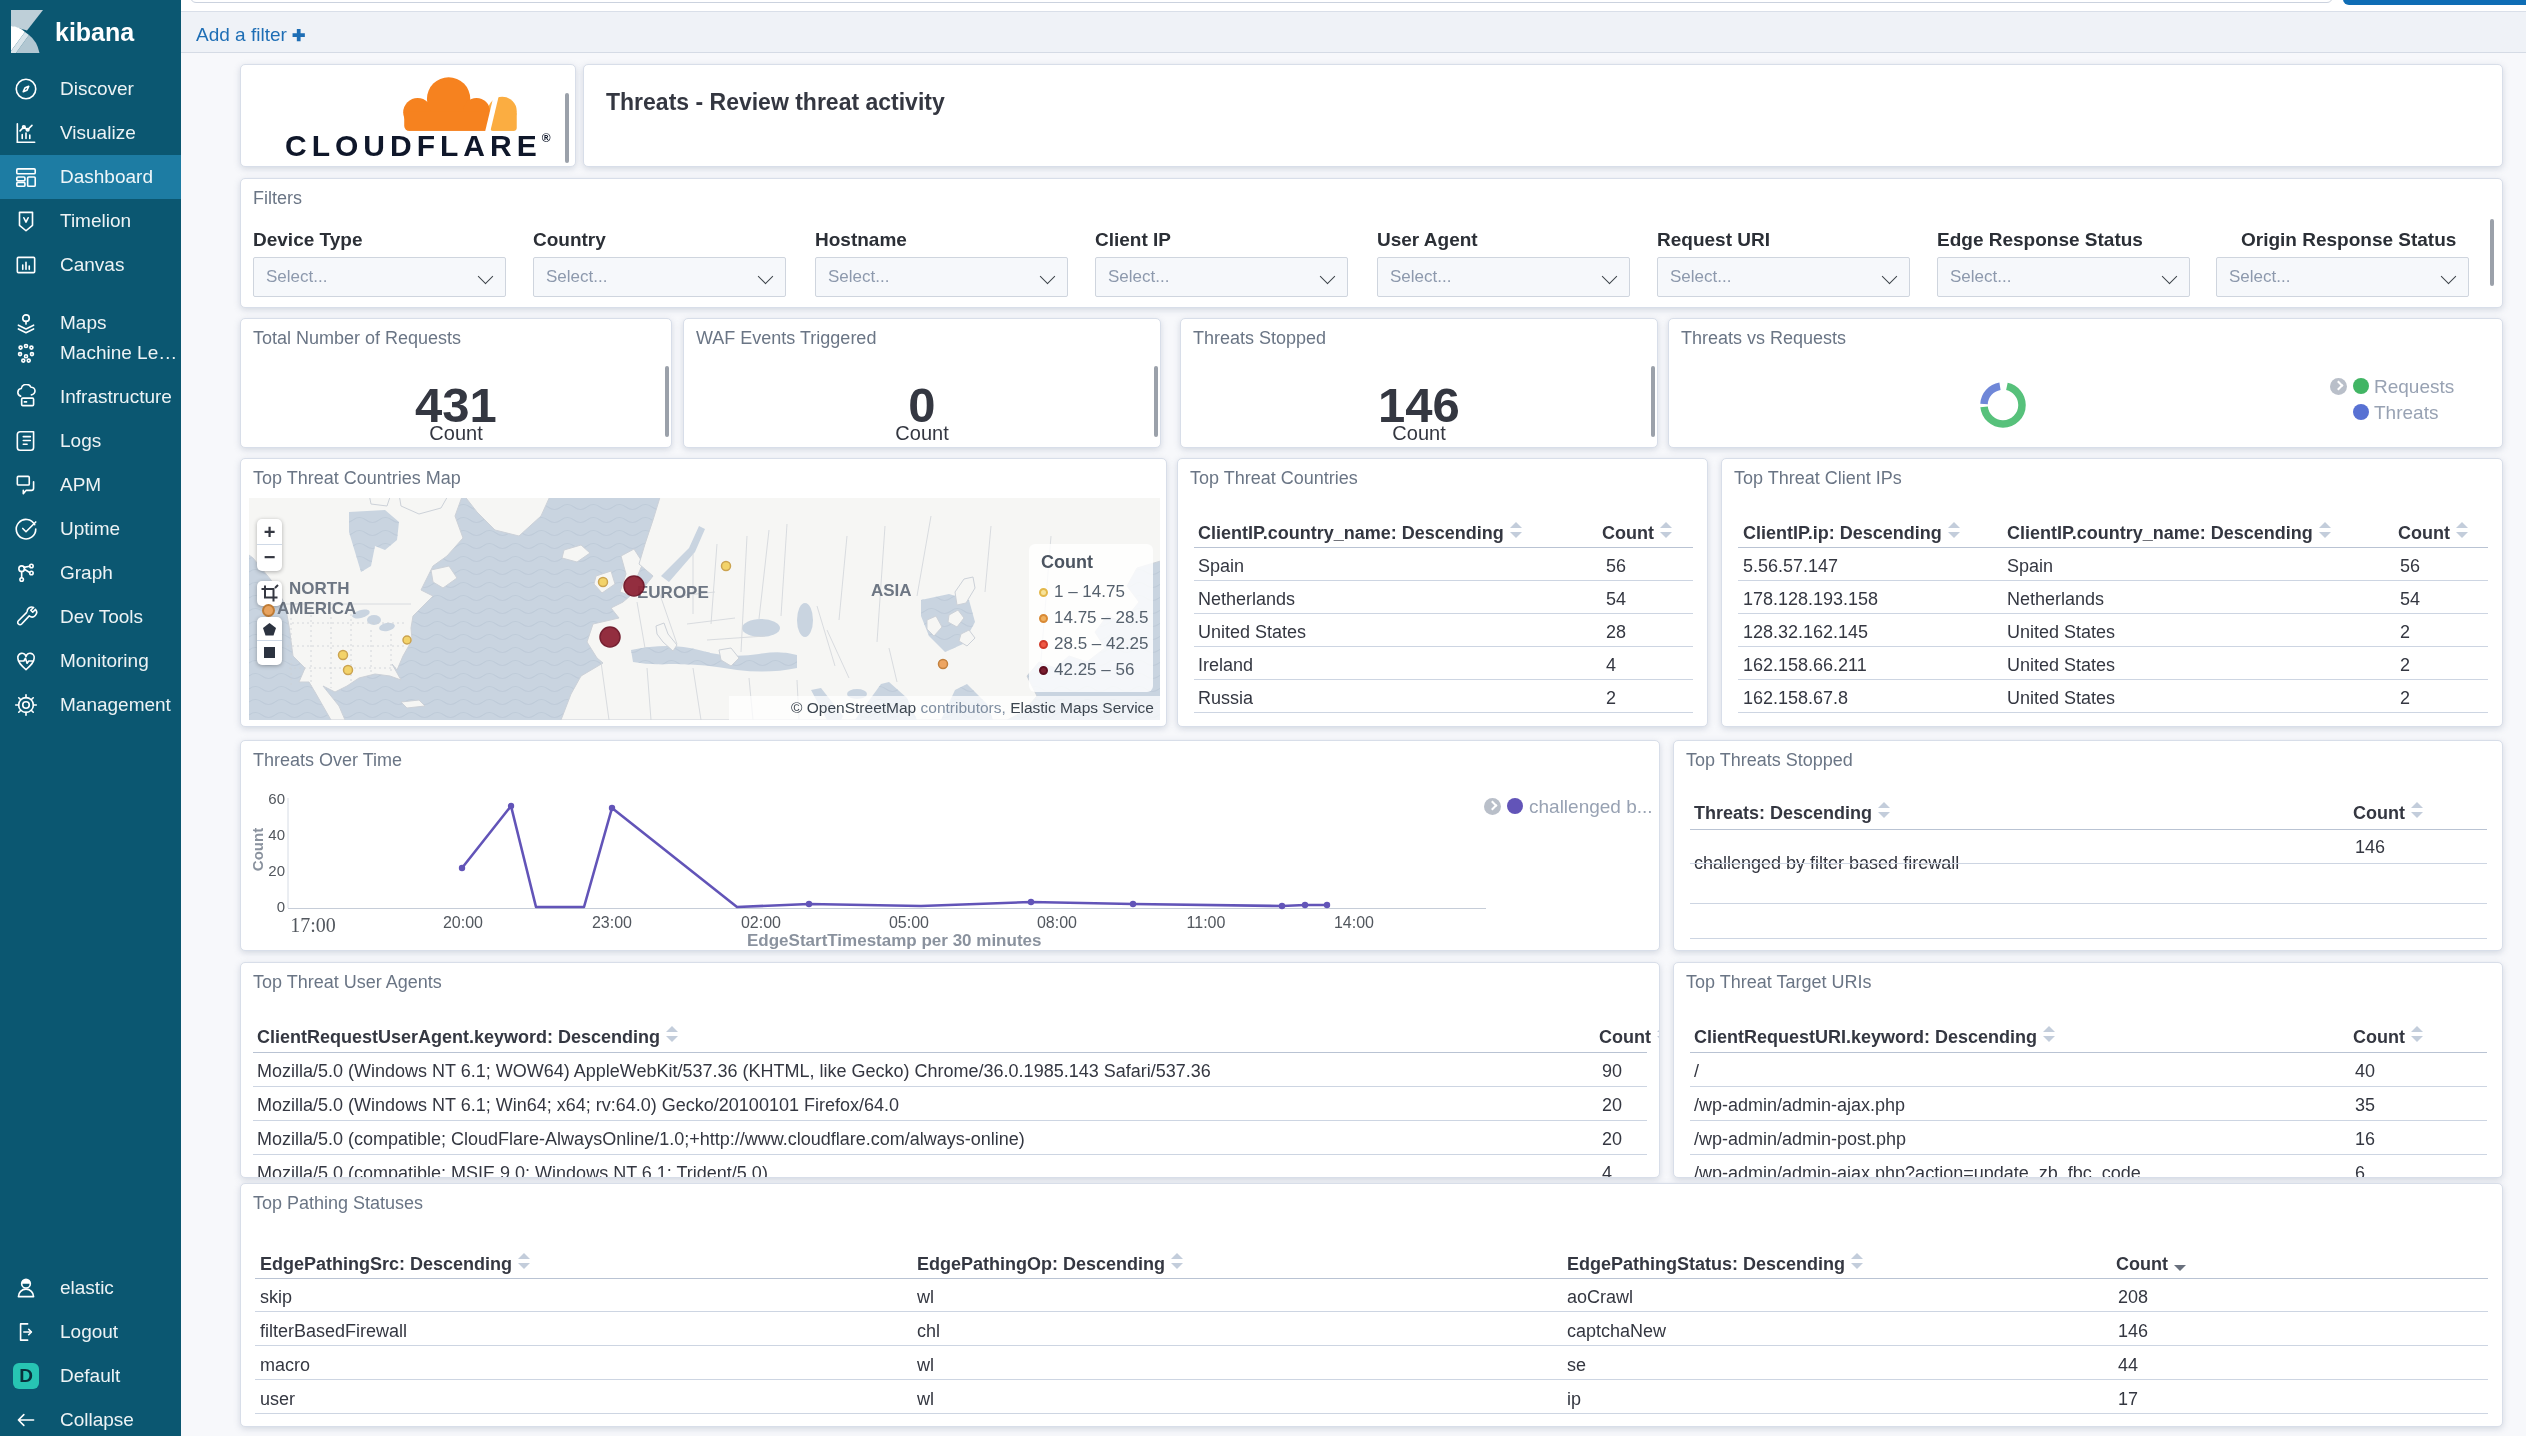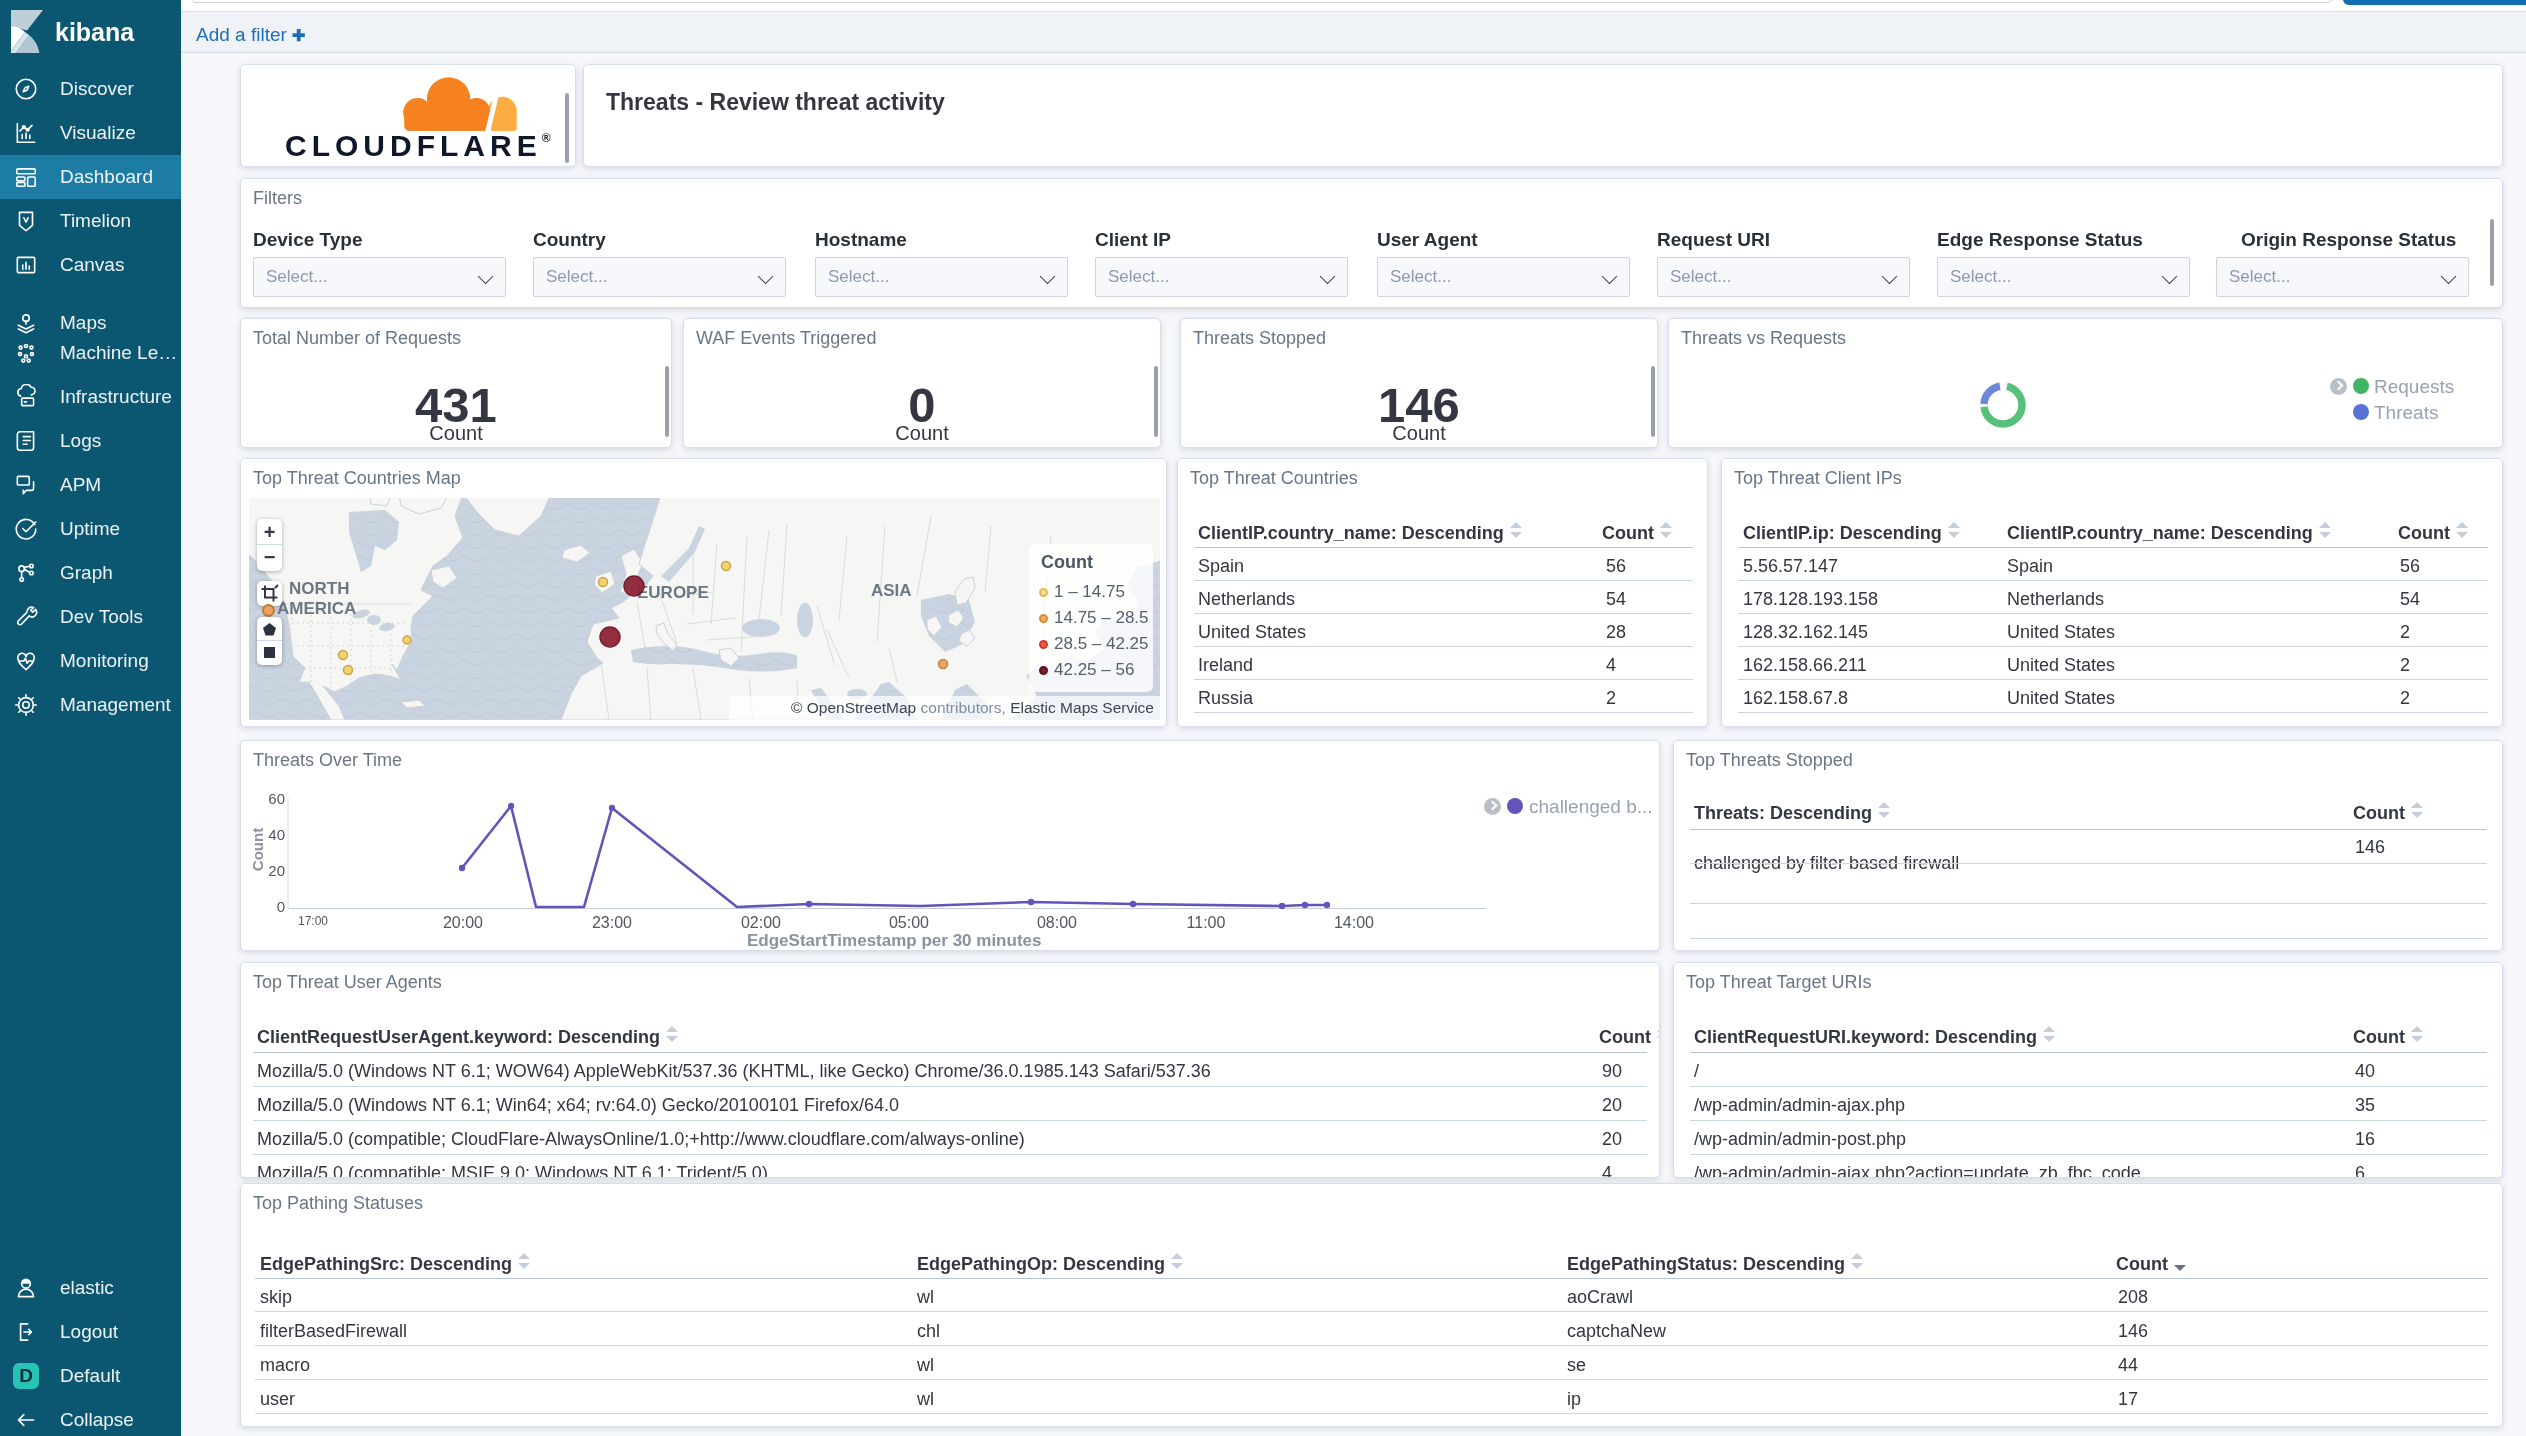--- a/index.html
+++ b/index.html
@@ -501,21 +501,21 @@
   <div class="hline" style="left:16px;top:253px;width:750px;"></div>
 </div>
 
 <div class="panel" style="left:240px;top:740px;width:1420px;height:211px;">
   <div class="ptitle">Threats Over Time</div>
   <div style="position:absolute;left:-8px;top:100px;width:48px;text-align:center;transform:rotate(-90deg);font-size:15px;font-weight:bold;color:#8a929e;">Count</div>
   <div style="position:absolute;left:24px;top:49px;width:20px;text-align:right;font-size:15px;color:#52575e;">60</div>
     <div style="position:absolute;left:24px;top:85px;width:20px;text-align:right;font-size:15px;color:#52575e;">40</div>
     <div style="position:absolute;left:24px;top:121px;width:20px;text-align:right;font-size:15px;color:#52575e;">20</div>
     <div style="position:absolute;left:24px;top:157px;width:20px;text-align:right;font-size:15px;color:#52575e;">0</div>
-    <div style="position:absolute;left:42px;top:173px;width:60px;text-align:center;font-size:12px;color:#52575e;">17:00</div>
+    <div style="position:absolute;left:42px;top:173px;width:60px;text-align:center;font-size:20px;color:#52575e;font-family:Liberation Serif, serif;">17:00</div>
     <div style="position:absolute;left:192px;top:173px;width:60px;text-align:center;font-size:16px;color:#52575e;">20:00</div>
     <div style="position:absolute;left:341px;top:173px;width:60px;text-align:center;font-size:16px;color:#52575e;">23:00</div>
     <div style="position:absolute;left:490px;top:173px;width:60px;text-align:center;font-size:16px;color:#52575e;">02:00</div>
     <div style="position:absolute;left:638px;top:173px;width:60px;text-align:center;font-size:16px;color:#52575e;">05:00</div>
     <div style="position:absolute;left:786px;top:173px;width:60px;text-align:center;font-size:16px;color:#52575e;">08:00</div>
     <div style="position:absolute;left:935px;top:173px;width:60px;text-align:center;font-size:16px;color:#52575e;">11:00</div>
     <div style="position:absolute;left:1083px;top:173px;width:60px;text-align:center;font-size:16px;color:#52575e;">14:00</div>
   <svg style="position:absolute;left:0;top:0;" width="1418" height="209" viewBox="0 0 1418 209">
     <line x1="47" y1="57" x2="47" y2="167" stroke="#d6dce5" stroke-width="1"></line>
     <line x1="47" y1="167.5" x2="1245" y2="167.5" stroke="#c6cdd8" stroke-width="1"></line>

